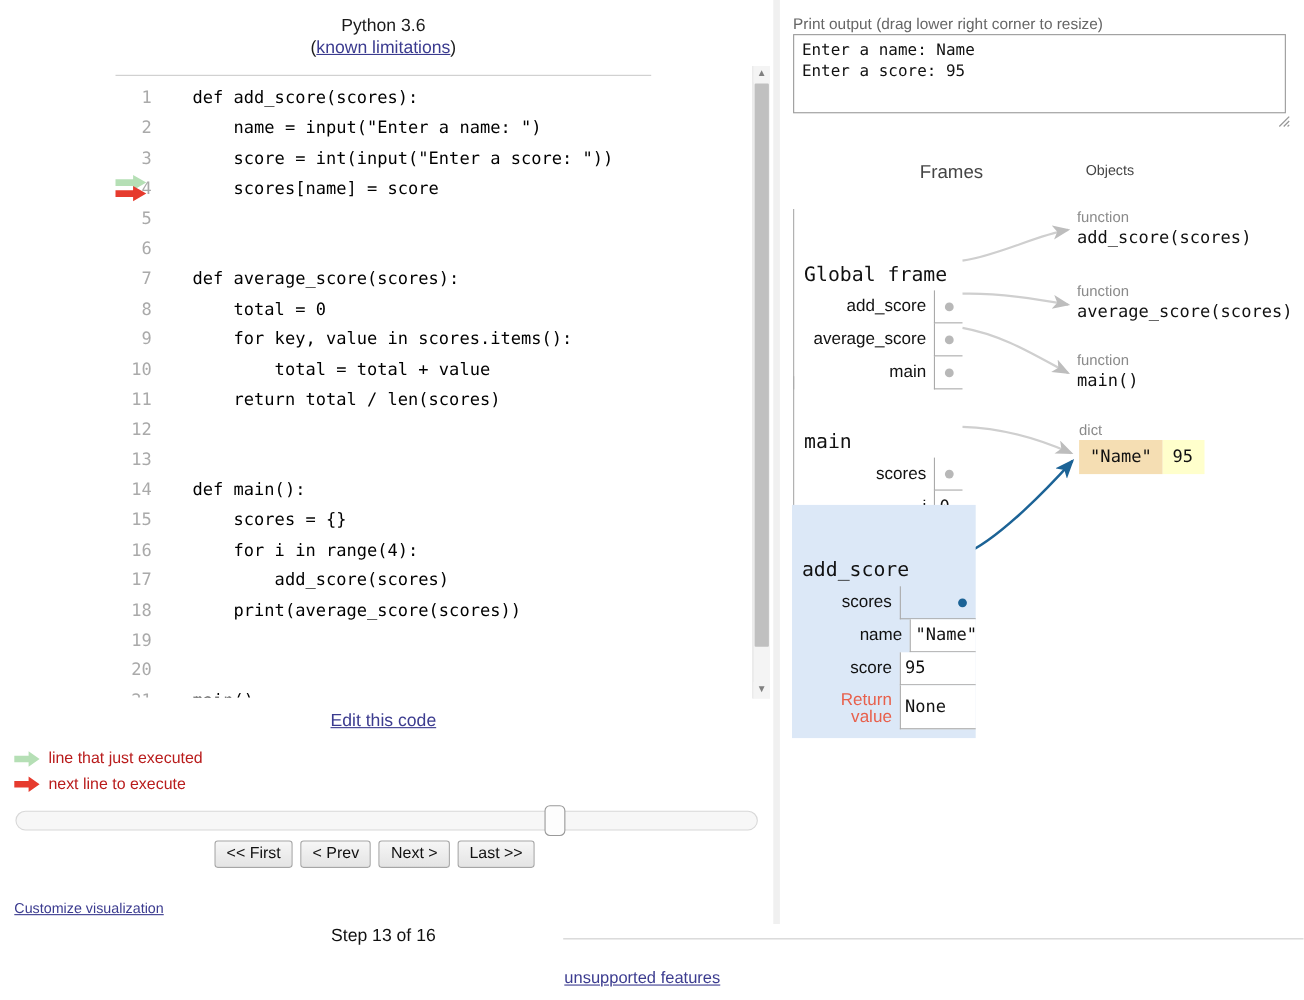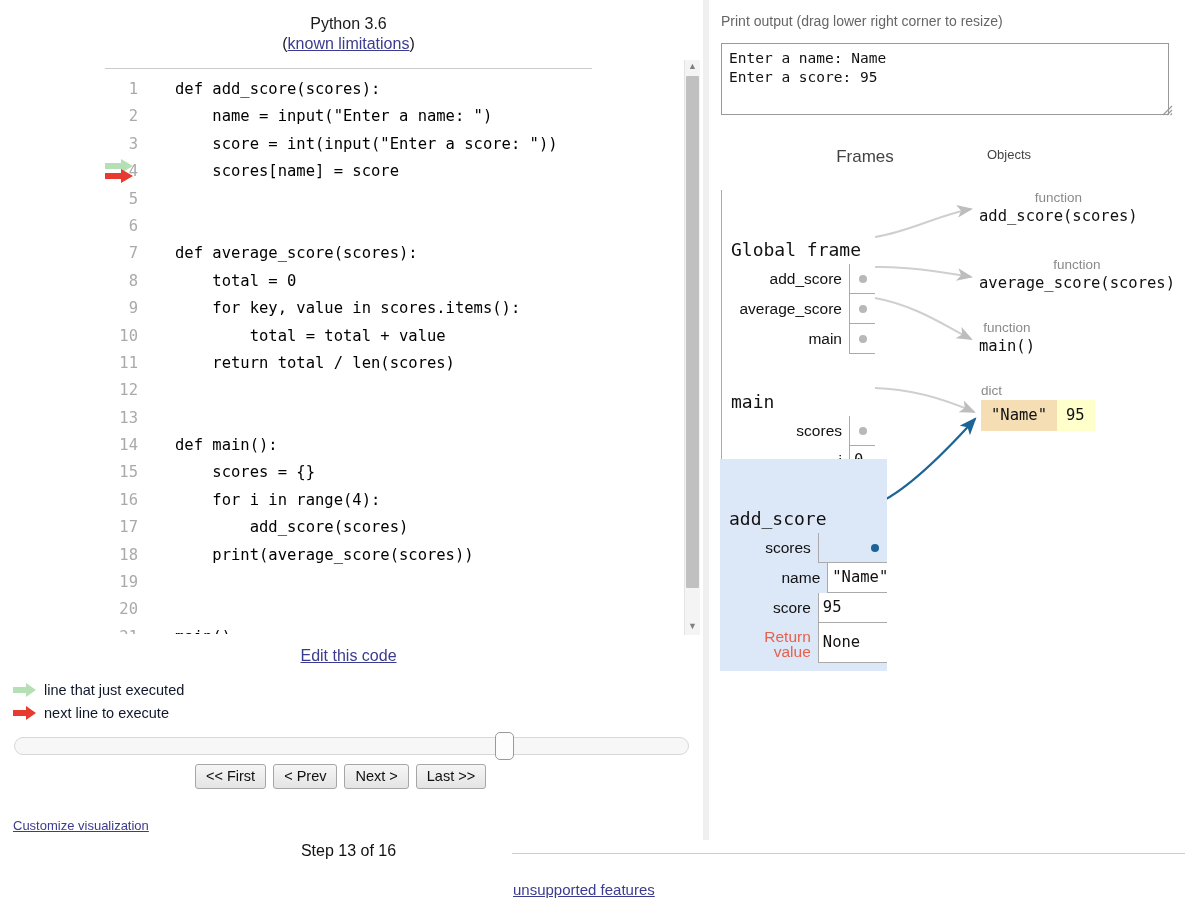--- a/index.html
+++ b/index.html
@@ -137,21 +137,21 @@
     position: absolute;
     left: 12px; top: 678px;
     font-size: 14.5px;
     color: #555555;
   }
   .legend-row {
     height: 23px;
     display: flex;
     align-items: center;
   }
-  .legend-row .lbl { margin-left: 6px; color:#0f172a; }
+  .legend-row .lbl { margin-left: 6px; color:#b91c1c; }
 
   
   #slider-track {
     position: absolute;
     left: 14px; top: 737px;
     width: 675px;
     height: 18px;
     background: #f7f7f7;
     border: 1px solid #d8d8d8;
     border-radius: 9px;
@@ -239,21 +239,20 @@
     border: 1px solid #999999;
     background: #ffffff;
     box-sizing: border-box;
     padding: 5px 7px;
     font-family: "DejaVu Sans Mono", monospace;
     font-size: 14.5px;
     line-height: 19px;
     color: #111;
     white-space: pre;
     overflow: hidden;
-    margin-top: 12px;
   }
   #print-resize {
     position: absolute;
     left: 452px; top: 104px;
     width: 12px; height: 12px;
   }
 
   #hdr-frames {
     position: absolute;
     left: 96px; top: 147px;
@@ -330,21 +329,20 @@
     margin-top: -4px;
     width: 8px; height: 8px;
     border-radius: 50%;
     background: #b8b8b8;
   }
   .ptr-dot.blue { background: #1c6396; }
 
   
   .obj {
     position: absolute;
-    text-align: center;
   }
   .obj-type {
     font-size: 13.5px;
     color: #8a8a8a;
     line-height: 16px;
   }
   .obj-name {
     font-family: "DejaVu Sans Mono", monospace;
     font-size: 15.5px;
     color: #111;

